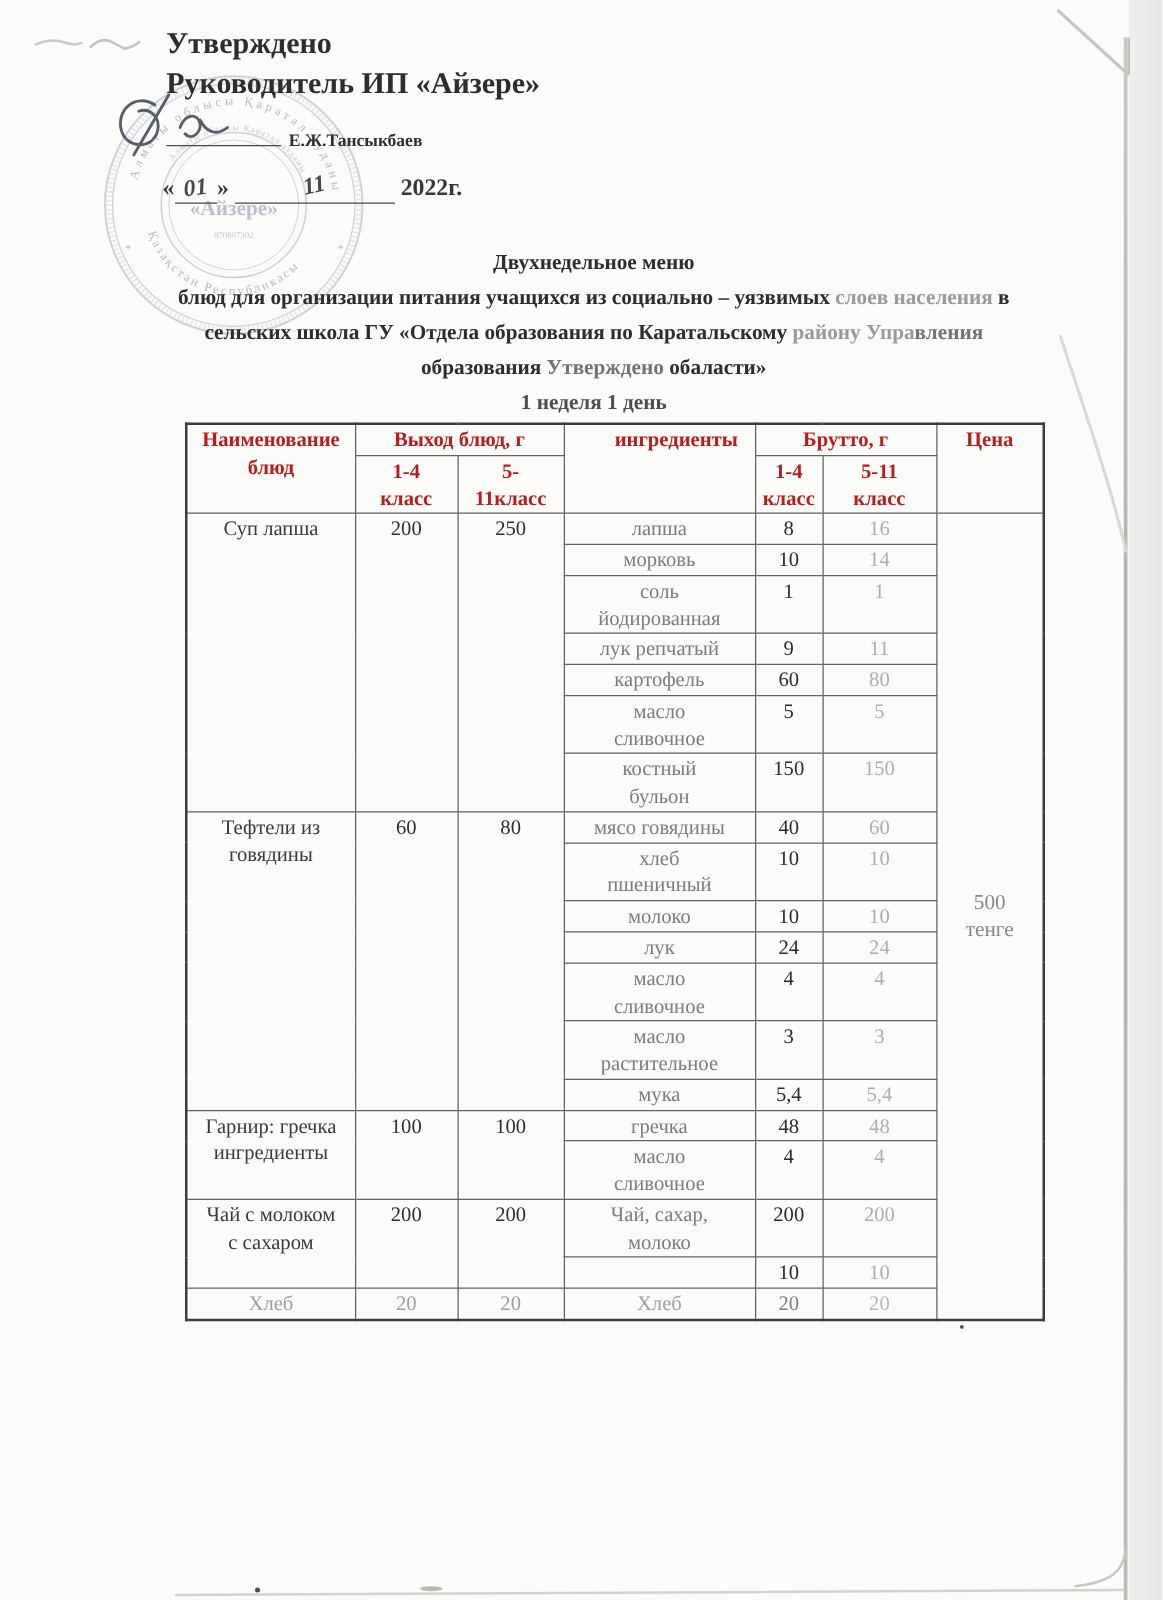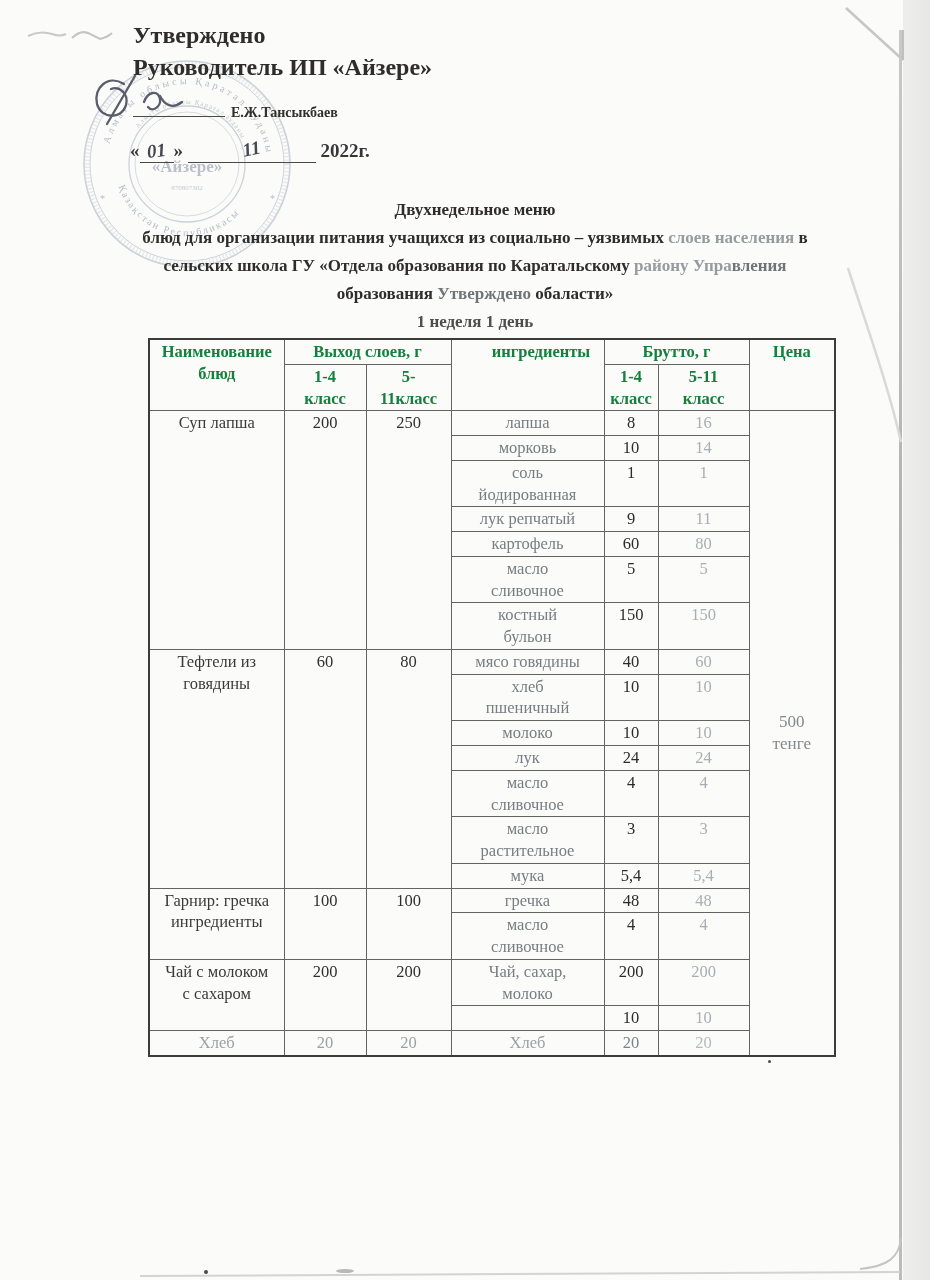--- a/index.html
+++ b/index.html
@@ -37,21 +37,21 @@
   .semi{color:#6f7478;}
   .subtitle{position:absolute;left:80px;top:312px;width:790px;text-align:center;
     font-size:17px;font-weight:bold;color:#4e4e4c;}
   
   .menu-table{position:absolute;left:148px;top:338px;width:686px;border-collapse:collapse;
     table-layout:fixed;font-size:16.5px;}
   .menu-table td,.menu-table th{border:1px solid #636360;padding:1px 3px;
     vertical-align:top;text-align:center;white-space:pre-line;line-height:1.32;
     overflow:hidden;font-weight:normal;}
   .menu-table{border:2px solid #3c3c3a;}
-  .menu-table thead th{font-weight:bold;color:#15803d;}
+  .menu-table thead th{font-weight:bold;color:#b91c1c;}
   th.h-ing{color:#6f757b;padding-left:30px;}
   th.h-gross{color:#4e5357;}
   th.h-price{color:#565b60;}
   th.h-g511{color:#a4aab0;margin-top:33px;}
   td.dish-name{color:#3a3a38;text-align:center;}
   td.out-num{color:#2f2f2d;}
   td.ing-name{color:#777d82;}
   td.b1{color:#2b2b29;}
   td.b2{color:#a8aeb4;}
   td.price-cell{color:#83888d;vertical-align:middle;font-size:17px;}
@@ -148,21 +148,21 @@
         <col style="width:85px">
       <col style="width:153px">
         <col style="width:54px">
         <col style="width:91px">
         <col style="width:86px">
     </colgroup>
     <thead>
       <tr>
         <th rowspan="2">Наименование
 блюд</th>
-        <th colspan="2">Выход слоев, г</th>
+        <th colspan="2">Выход блюд, г</th>
         <th rowspan="2" class="h-ing">ингредиенты</th>
         <th colspan="2" class="h-gross">Брутто, г</th>
         <th rowspan="2" class="h-price">Цена</th>
       </tr>
       <tr>
         <th>1-4
 класс</th>
         <th>5-
 11класс</th>
         <th>1-4

